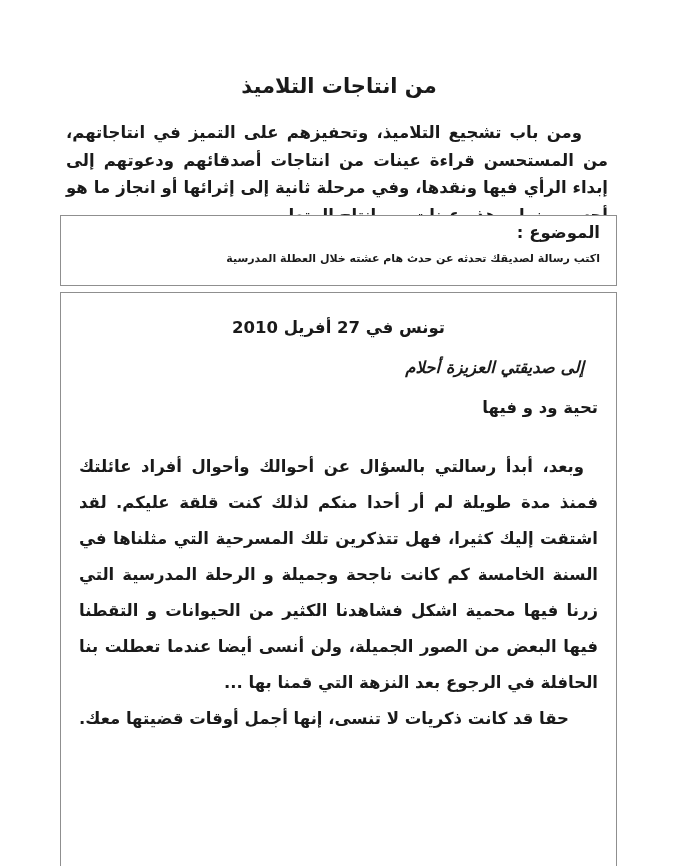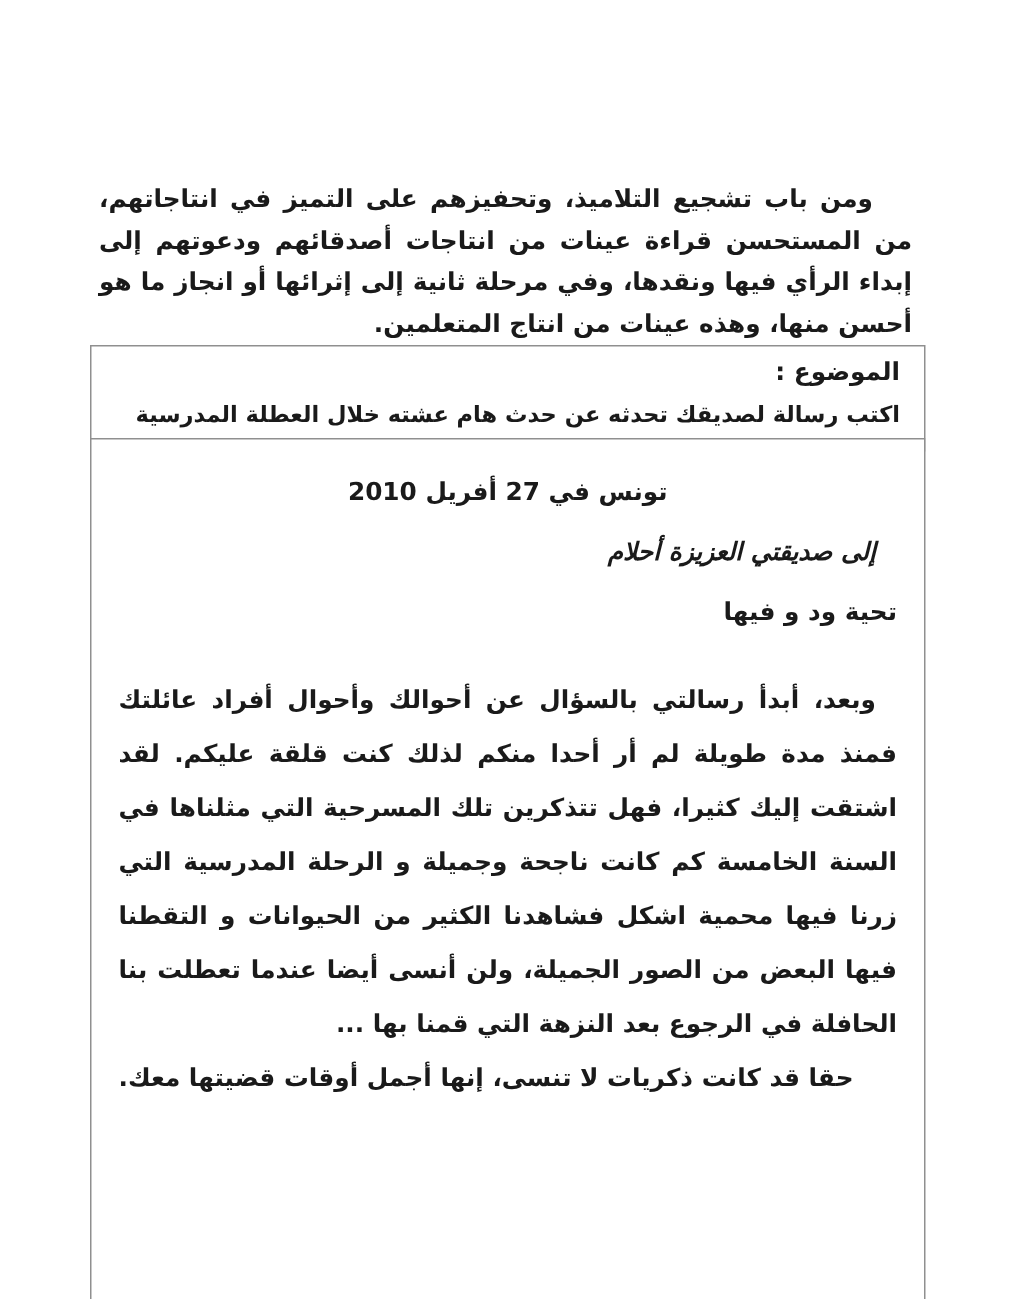--- a/index.html
+++ b/index.html
@@ -44,31 +44,31 @@
   .box {
     position: absolute;
     left: 60px;
     width: 557px;
     border: 1.5px solid #8f8f8f;
     box-sizing: border-box;
     direction: rtl;
     background: #ffffff;
   }
   .subject-box {
-    top: 230px;
+    top: 215px;
     height: 71px;
     padding: 7px 16px 0 16px;
   }
   .subject-label {
     font-size: 16.5px;
     font-weight: bold;
     margin: 0 0 10px 0;
   }
   .subject-text {
-    font-size: 15px;
+    font-size: 11px;
     font-weight: bold;
   }
   .letter-box {
     top: 292px;
     height: 600px; 
     padding: 24px 18px 0 18px;
     font-size: 16.5px;
     font-weight: bold;
   }
   .date-line {
@@ -100,20 +100,21 @@
     margin: 0;
     line-height: 36px;
     text-align: justify;
   }
 </style>
 </head>
 <body>
 
 <div class="page">
 
+  <h1 class="page-title">من انتاجات التلاميذ</h1>
 
   <p class="intro">ومن باب تشجيع التلاميذ، وتحفيزهم على التميز في انتاجاتهم، من المستحسن قراءة عينات من انتاجات أصدقائهم ودعوتهم إلى إبداء الرأي فيها ونقدها، وفي مرحلة ثانية إلى إثرائها أو انجاز ما هو أحسن منها، وهذه عينات من انتاج المتعلمين.</p>
 
   <div class="box subject-box">
     <div class="subject-label">الموضوع :</div>
     <div class="subject-text">اكتب رسالة لصديقك تحدثه عن حدث هام عشته خلال العطلة المدرسية</div>
   </div>
 
   <div class="box letter-box">
     <div class="date-line">تونس في 27 أفريل 2010</div>

